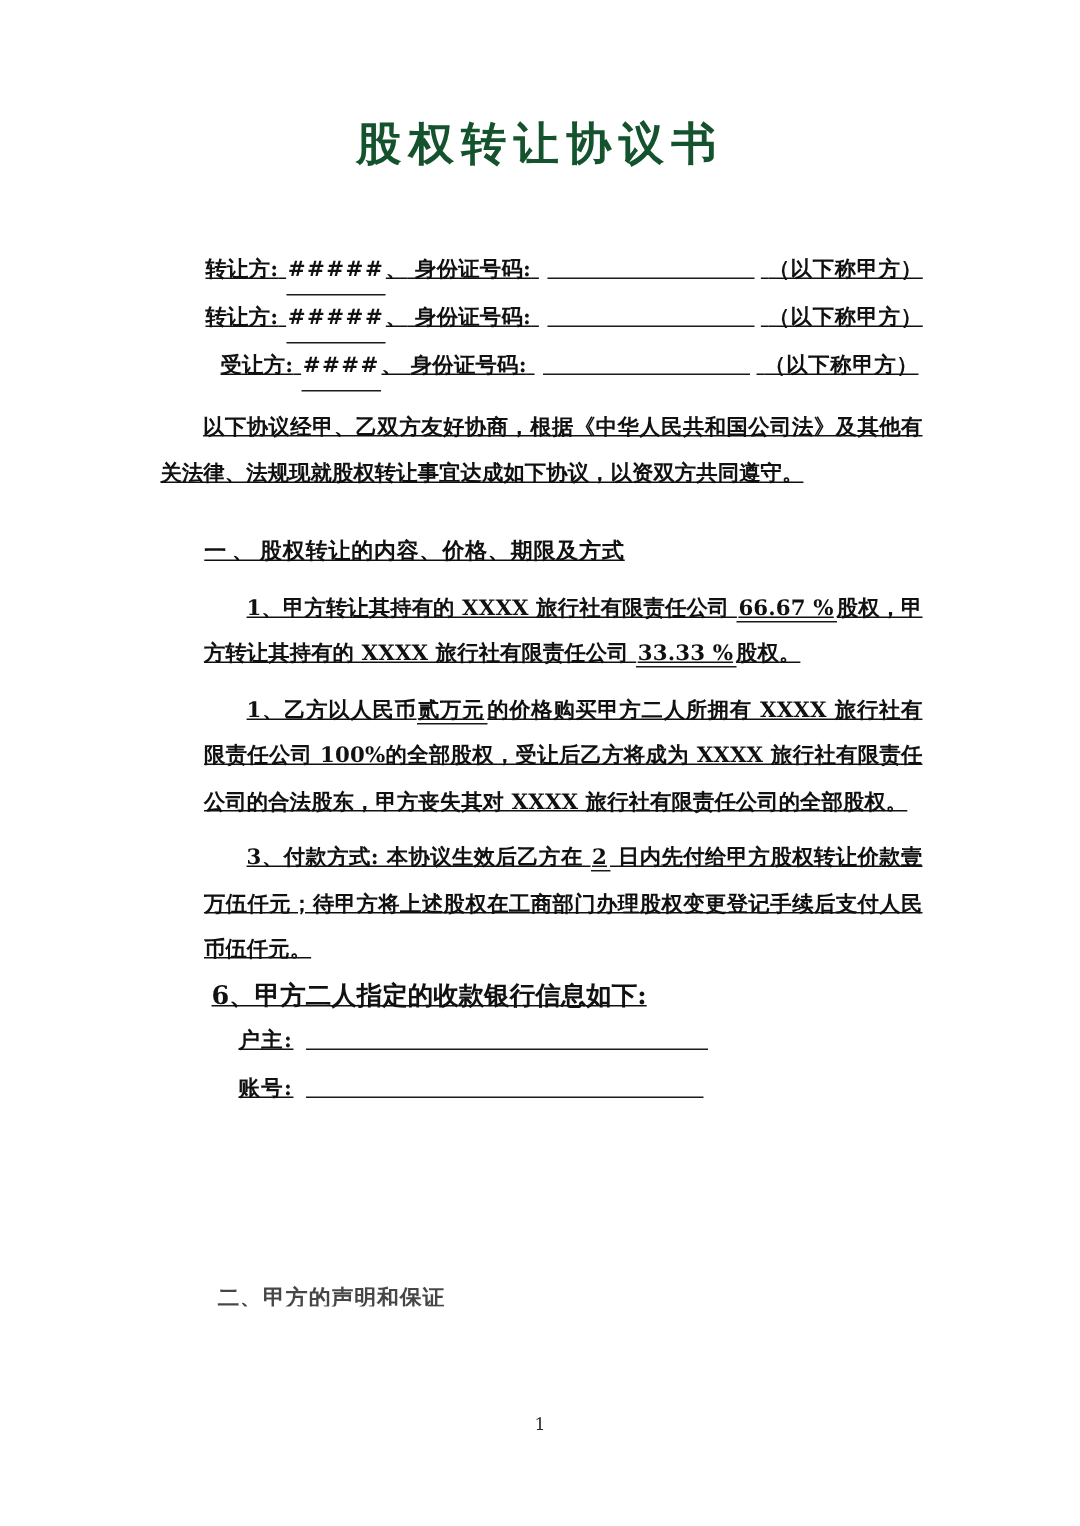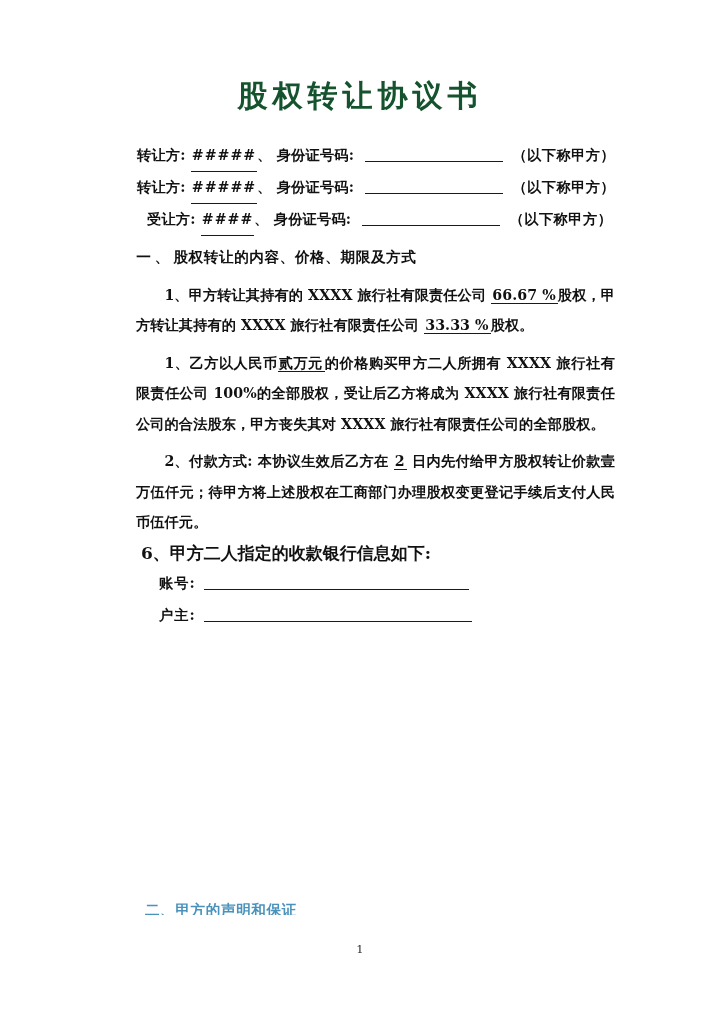--- a/index.html
+++ b/index.html
@@ -31,22 +31,23 @@
     text-align: center;
     font-size: 30px;
     font-weight: 700;
     letter-spacing: 5px;
     color: #14532d;
   }
 
   .body-area {
     position: absolute;
     left: 107px;
-    top: 140px;
+    top: 165px;
     width: 508px;
+    text-decoration: underline;
   }
 
   
   .party-line {
     font-size: 14.2px;
     line-height: 31px;
     white-space: nowrap;
     font-weight: 700;
     letter-spacing: 0.2px;
   }
@@ -84,21 +85,21 @@
     font-weight: 600;
     letter-spacing: 0.1px;
   }
   .para.tight { margin-top: 7px; margin-left: 29px; }
 
   .section-head {
     font-size: 14.6px;
     line-height: 30.5px;
     font-weight: 700;
     text-indent: 2em;
-    margin-top: 6px;
+    margin-top: 22px;
     letter-spacing: 0.6px;
   }
   .section-head .num-sep { letter-spacing: 4px; }
 
   .u {
     border-bottom: 1px solid #1a1a1a;
     padding: 0 2px 0 1px;
   }
 
   
@@ -124,25 +125,25 @@
     margin-left: 8px;
   }
   .bank-blank.w1 { width: 258px; }
   .bank-blank.w2 { width: 268px; }
   .bank-blank.w3 { width: 265px; }
 
   
   .faded-head {
     position: absolute;
     left: 145px;
-    top: 900px;
+    top: 856px;
     font-size: 14.6px;
     font-weight: 700;
     letter-spacing: 0.6px;
-    color: #0369a1;
+    color: #000000;
     opacity: 0.72;
     height: 15px;
     overflow: hidden;
     line-height: 20px;
     white-space: nowrap;
   }
 
   .page-number {
     position: absolute;
     left: 0;
@@ -179,47 +180,48 @@
     </div>
 
     <div class="party-line indent-2">
       <span class="party-label">受让方:</span>
       <span class="party-name short">####</span><span>、</span>
       <span class="party-label">身份证号码:</span>
       <span class="id-blank"></span>
       <span class="paren-note">（以下称甲方）</span>
     </div>
 
+    <div class="para">以下协议经甲、乙双方友好协商，根据《中华人民共和国公司法》及其他有关法律、法规现就股权转让事宜达成如下协议，以资双方共同遵守。</div>
 
     <div class="section-head">
       <span class="num-sep">一、</span><span>股权转让的内容、价格、期限及方式</span>
     </div>
 
     <div class="para tight">
       <span>1、甲方转让其持有的 XXXX 旅行社有限责任公司 </span><span class="u">66.67 %</span><span>股权，甲方转让其持有的 XXXX 旅行社有限责任公司 </span><span class="u">33.33 %</span><span>股权。</span>
     </div>
 
     <div class="para tight">
       <span>1、乙方以人民币</span><span class="u">贰万元</span><span>的价格购买甲方二人所拥有 XXXX 旅行社有限责任公司 100%的全部股权，受让后乙方将成为 XXXX 旅行社有限责任公司的合法股东，甲方丧失其对 XXXX 旅行社有限责任公司的全部股权。</span>
     </div>
 
     <div class="para tight">
-      <span>2、付款方式: 本协议生效后乙方在 </span><span class="u">2</span><span> 日内先付给甲方股权转让价款壹万伍仟元；待甲方将上述股权在工商部门办理股权变更登记手续后支付人民币伍仟元。</span>
+      <span>3、付款方式: 本协议生效后乙方在 </span><span class="u">2</span><span> 日内先付给甲方股权转让价款壹万伍仟元；待甲方将上述股权在工商部门办理股权变更登记手续后支付人民币伍仟元。</span>
     </div>
 
 
 
     <div class="bank-intro">6、甲方二人指定的收款银行信息如下:</div>
 
+    <div class="bank-row">
+      <span class="bank-label">户主:</span><span class="bank-blank w2"></span>
+    </div>
     <div class="bank-row">
       <span class="bank-label">账号:</span><span class="bank-blank w3"></span>
     </div>
-    <div class="bank-row">
-      <span class="bank-label">户主:</span><span class="bank-blank w2"></span>
-    </div>
 
   </div>
 
   <div class="faded-head">二、甲方的声明和保证</div>
 
   <div class="page-number">1</div>
 
 </div>
 
 </body></html>

